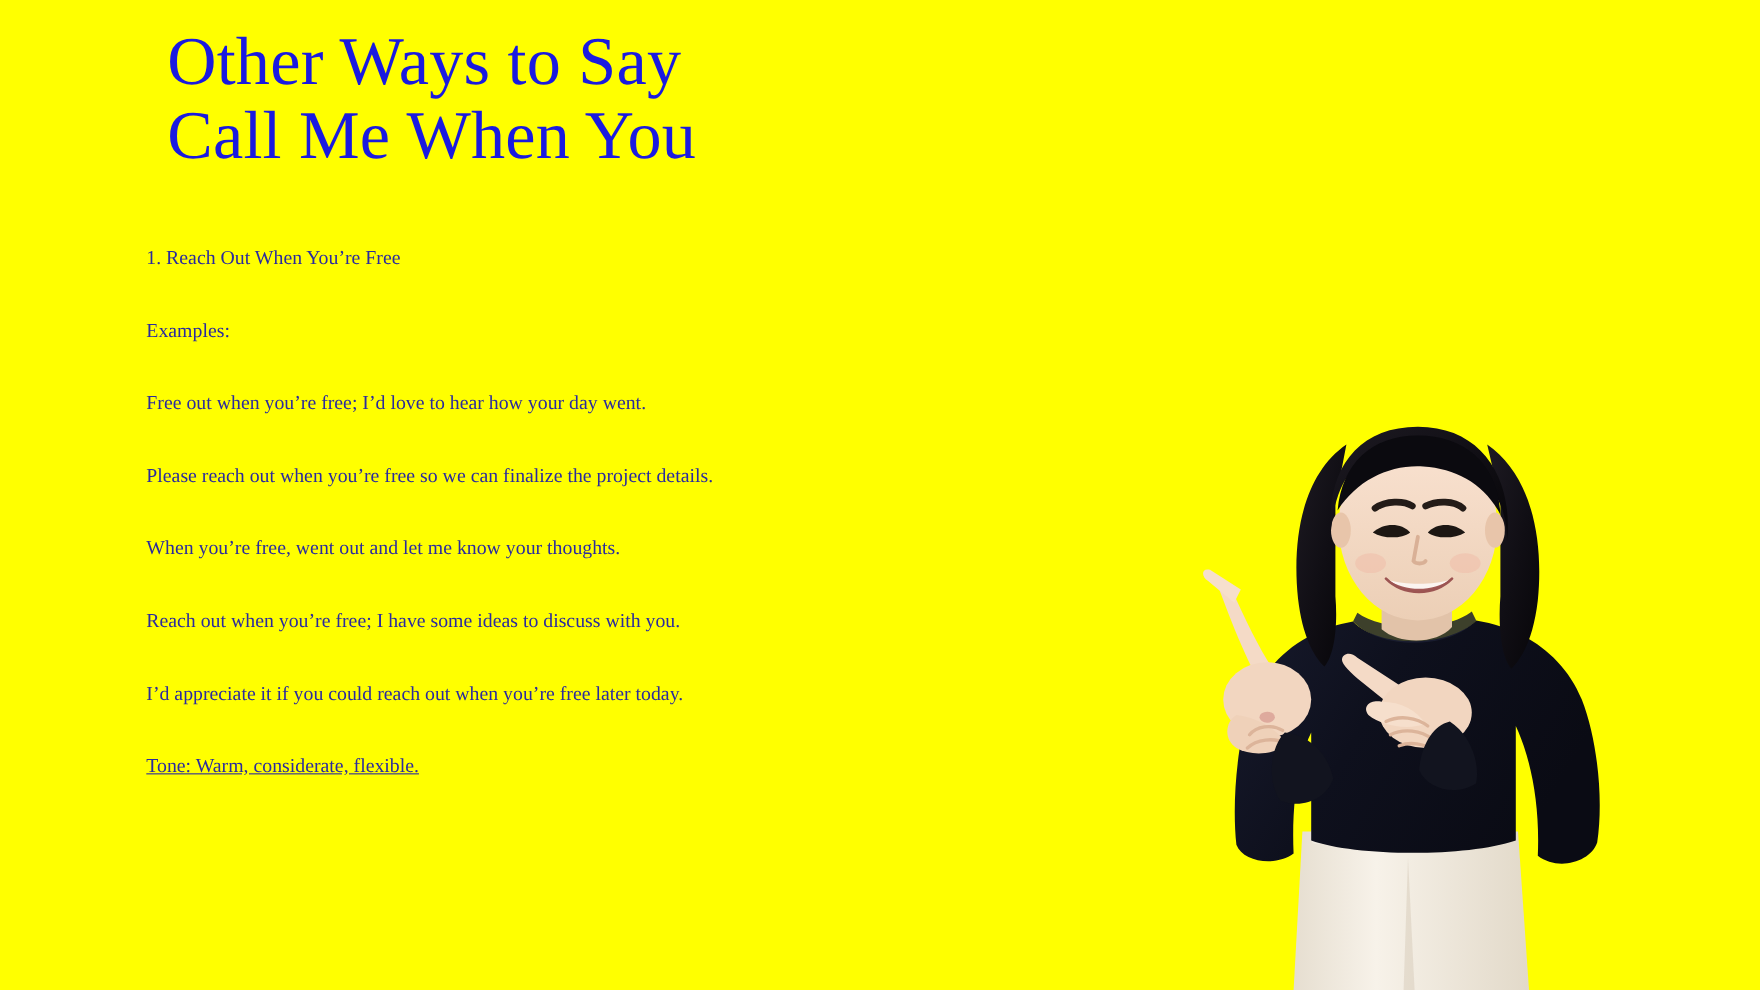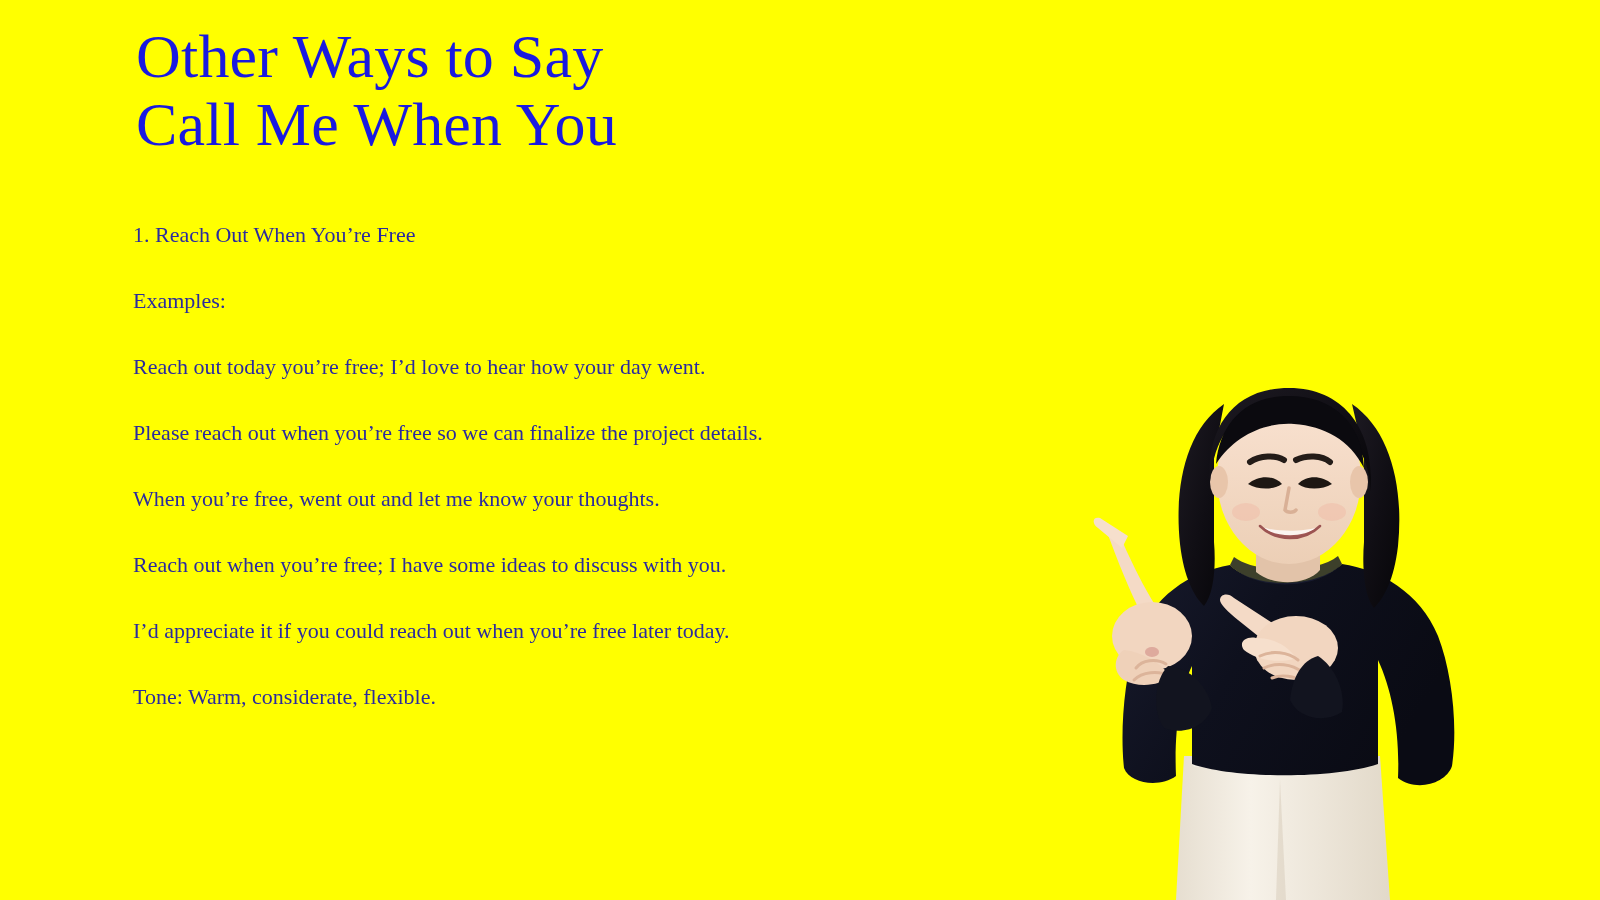--- a/index.html
+++ b/index.html
@@ -18,21 +18,21 @@
     position: relative;
     width: 1600px;
     height: 900px;
     background: #ffff00;
     overflow: hidden;
   }
 
   
   .title-block {
     position: absolute;
-    left: 136px;
+    left: 152px;
     top: 22px;
     width: 900px;
     z-index: 5;
   }
   .title-line {
     font-family: "Liberation Serif", "DejaVu Serif", serif;
     font-size: 62px;
     line-height: 68px;
     color: #1a1ae0;
     white-space: nowrap;
@@ -42,26 +42,26 @@
   
   .body-block {
     position: absolute;
     left: 133px;
     top: 218px;
     width: 930px;
     z-index: 5;
   }
   .para {
     font-family: "Liberation Serif", "DejaVu Serif", serif;
-    font-size: 22px;
+    font-size: 18px;
     line-height: 33px;
     color: #2b2b9e;
     margin: 0 0 33px 0;
   }
-  .para:last-child { margin-bottom: 0; }
+  .para:last-child { margin-bottom: 0; text-decoration: underline; }
   .para.wrap { width: 905px; }
 
   
   .presenter {
     position: absolute;
     left: 1080px;
     top: 360px;
     width: 420px;
     height: 540px;
     z-index: 3;
@@ -74,21 +74,21 @@
 <div class="slide">
 
   <div class="title-block">
     <div class="title-line">Other Ways to Say</div>
     <div class="title-line">Call Me When You</div>
   </div>
 
   <div class="body-block">
     <p class="para">1. Reach Out When You’re Free</p>
     <p class="para">Examples:</p>
-    <p class="para">Reach out today you’re free; I’d love to hear how your day went.</p>
+    <p class="para">Free out when you’re free; I’d love to hear how your day went.</p>
     <p class="para">Please reach out when you’re free so we can finalize the project details.</p>
     <p class="para">When you’re free, went out and let me know your thoughts.</p>
     <p class="para">Reach out when you’re free; I have some ideas to discuss with you.</p>
     <p class="para">I’d appreciate it if you could reach out when you’re free later today.</p>
     <p class="para">Tone: Warm, considerate, flexible.</p>
   </div>
 
   <div class="presenter">
     <svg width="420" height="540" viewBox="0 0 420 540" xmlns="http://www.w3.org/2000/svg">
       <defs>

